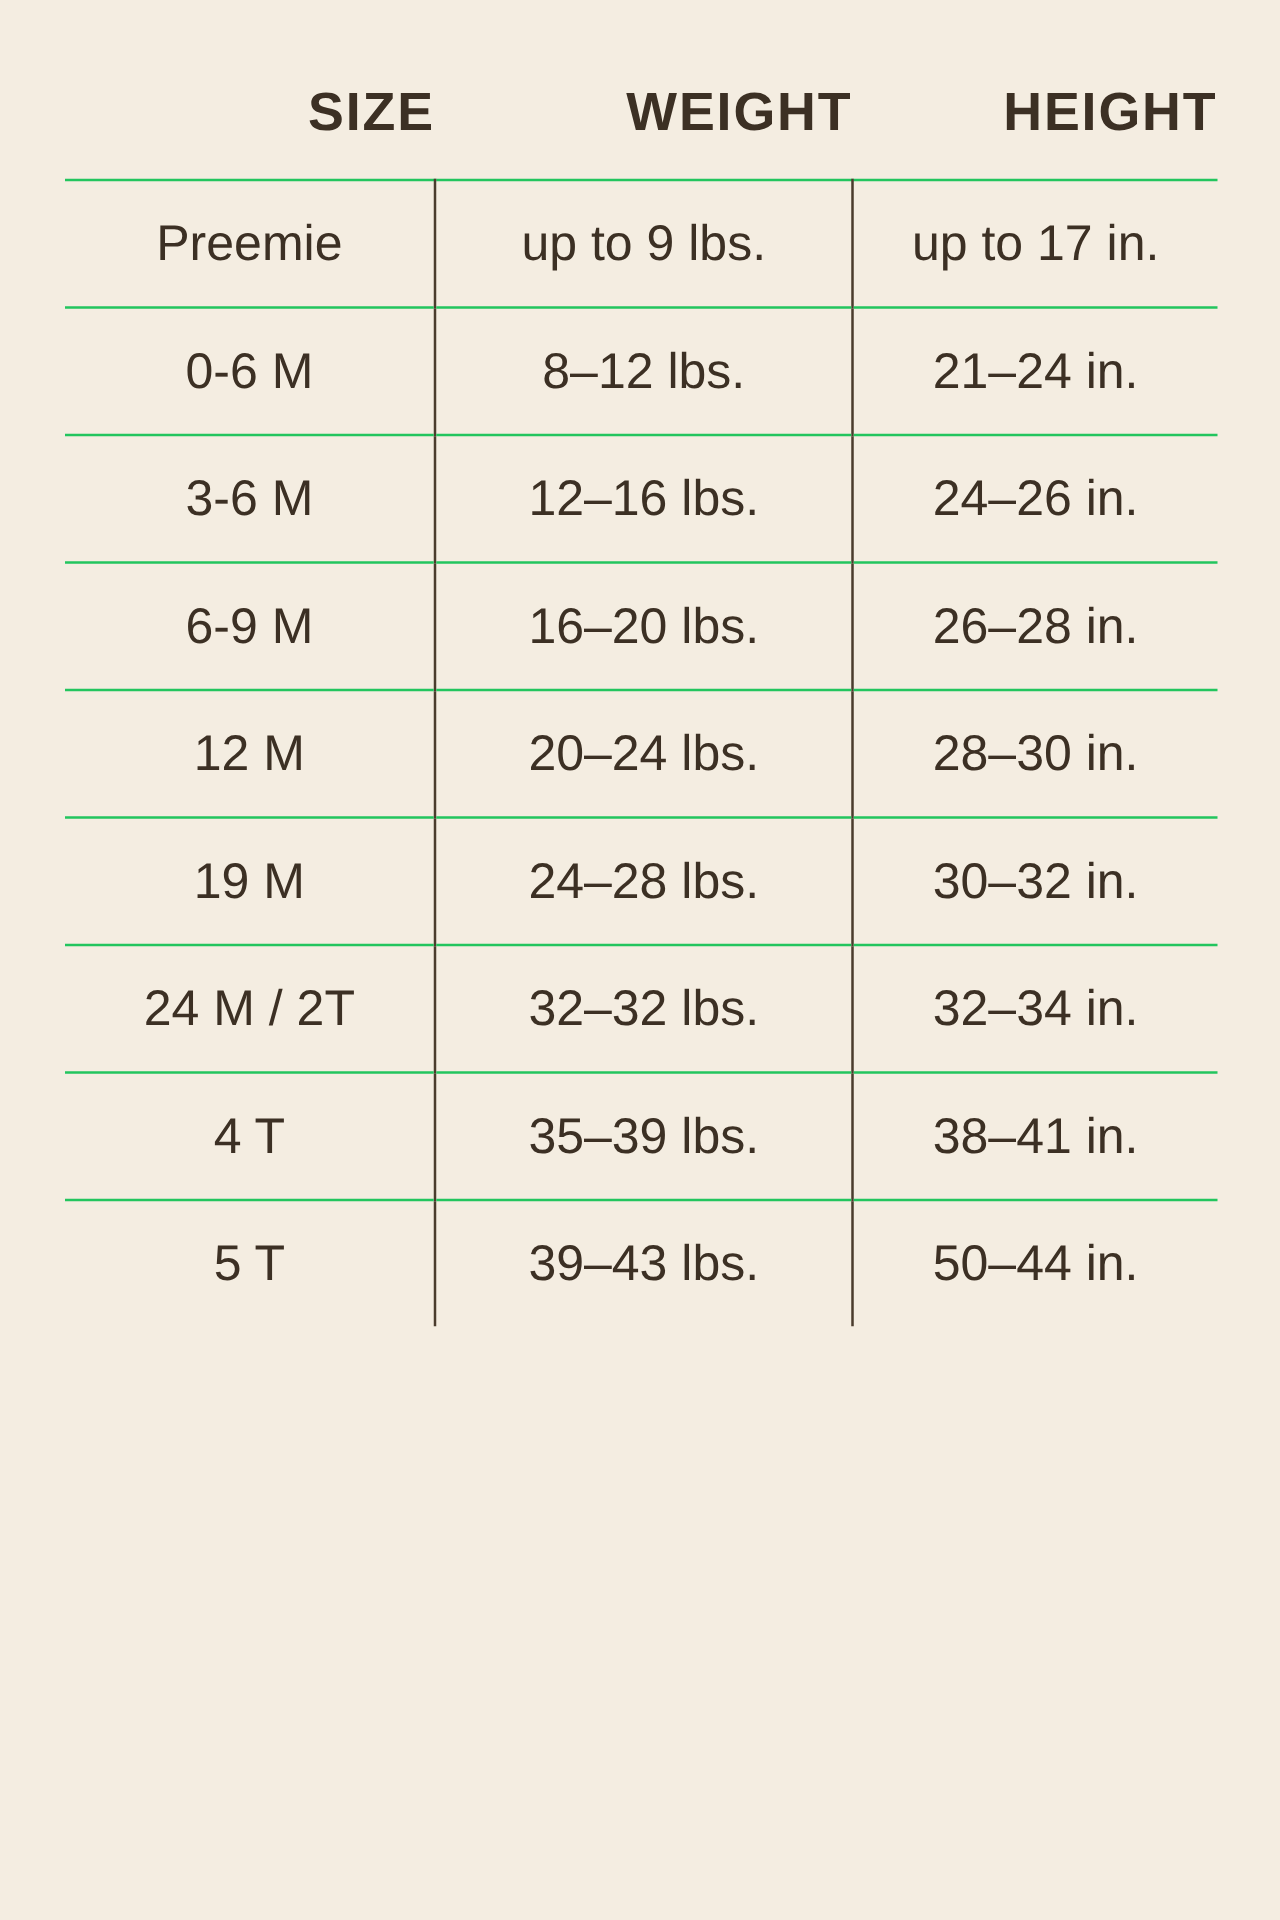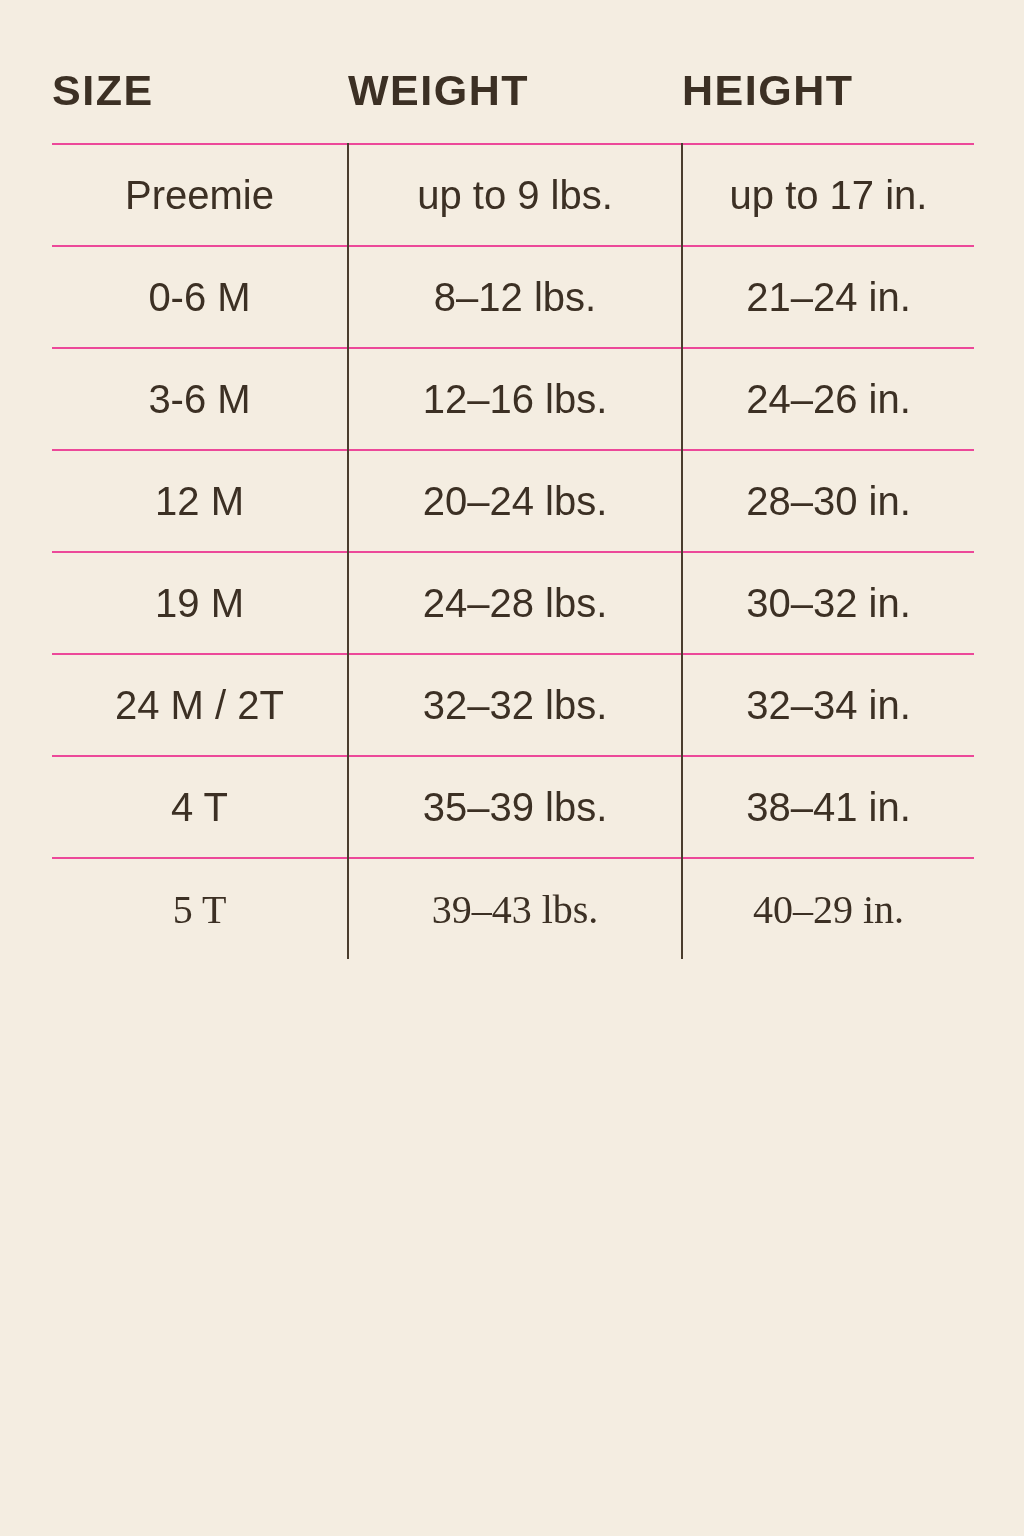--- a/index.html
+++ b/index.html
@@ -40,41 +40,40 @@
   }
   table.size-table col.c1 { width: 296px; }
   table.size-table col.c2 { width: 334px; }
   table.size-table col.c3 { width: 292px; }
 
   thead th {
     font-size: 43px;
     font-weight: bold;
     letter-spacing: 1.5px;
     color: #3c3024;
-    text-align: left;
+    text-align: right;
     padding: 0 0 28px 0;
     border: none;
   }
   tbody td {
     font-size: 40px;
     font-weight: 400;
     text-align: center;
     color: #3c3024;
     height: 100px;
-    border-top: 2px solid #ec4899;
+    border-top: 2px solid #22c55e;
     border-right: 2px solid #4a3c2d;
     padding: 0;
     vertical-align: middle;
   }
   tbody td:last-child {
     border-right: none;
   }
   tbody tr:last-child td {
     border-bottom: none;
-    font-family: Liberation Serif, serif;
   }
   
   .table-wrap {
     position: relative;
   }
 </style>
 </head>
 <body>
 
 <div class="page">
@@ -104,20 +103,25 @@
           <td>0-6 M</td>
           <td>8–12 lbs.</td>
           <td>21–24 in.</td>
         </tr>
         <tr>
           <td>3-6 M</td>
           <td>12–16 lbs.</td>
           <td>24–26 in.</td>
         </tr>
         <tr>
+          <td>6-9 M</td>
+          <td>16–20 lbs.</td>
+          <td>26–28 in.</td>
+        </tr>
+        <tr>
           <td>12 M</td>
           <td>20–24 lbs.</td>
           <td>28–30 in.</td>
         </tr>
         <tr>
           <td>19 M</td>
           <td>24–28 lbs.</td>
           <td>30–32 in.</td>
         </tr>
         <tr>
@@ -126,19 +130,19 @@
           <td>32–34 in.</td>
         </tr>
         <tr>
           <td>4 T</td>
           <td>35–39 lbs.</td>
           <td>38–41 in.</td>
         </tr>
         <tr>
           <td>5 T</td>
           <td>39–43 lbs.</td>
-          <td>40–29 in.</td>
+          <td>50–44 in.</td>
         </tr>
       </tbody>
     </table>
   </div>
 
 </div>
 
 </body></html>

